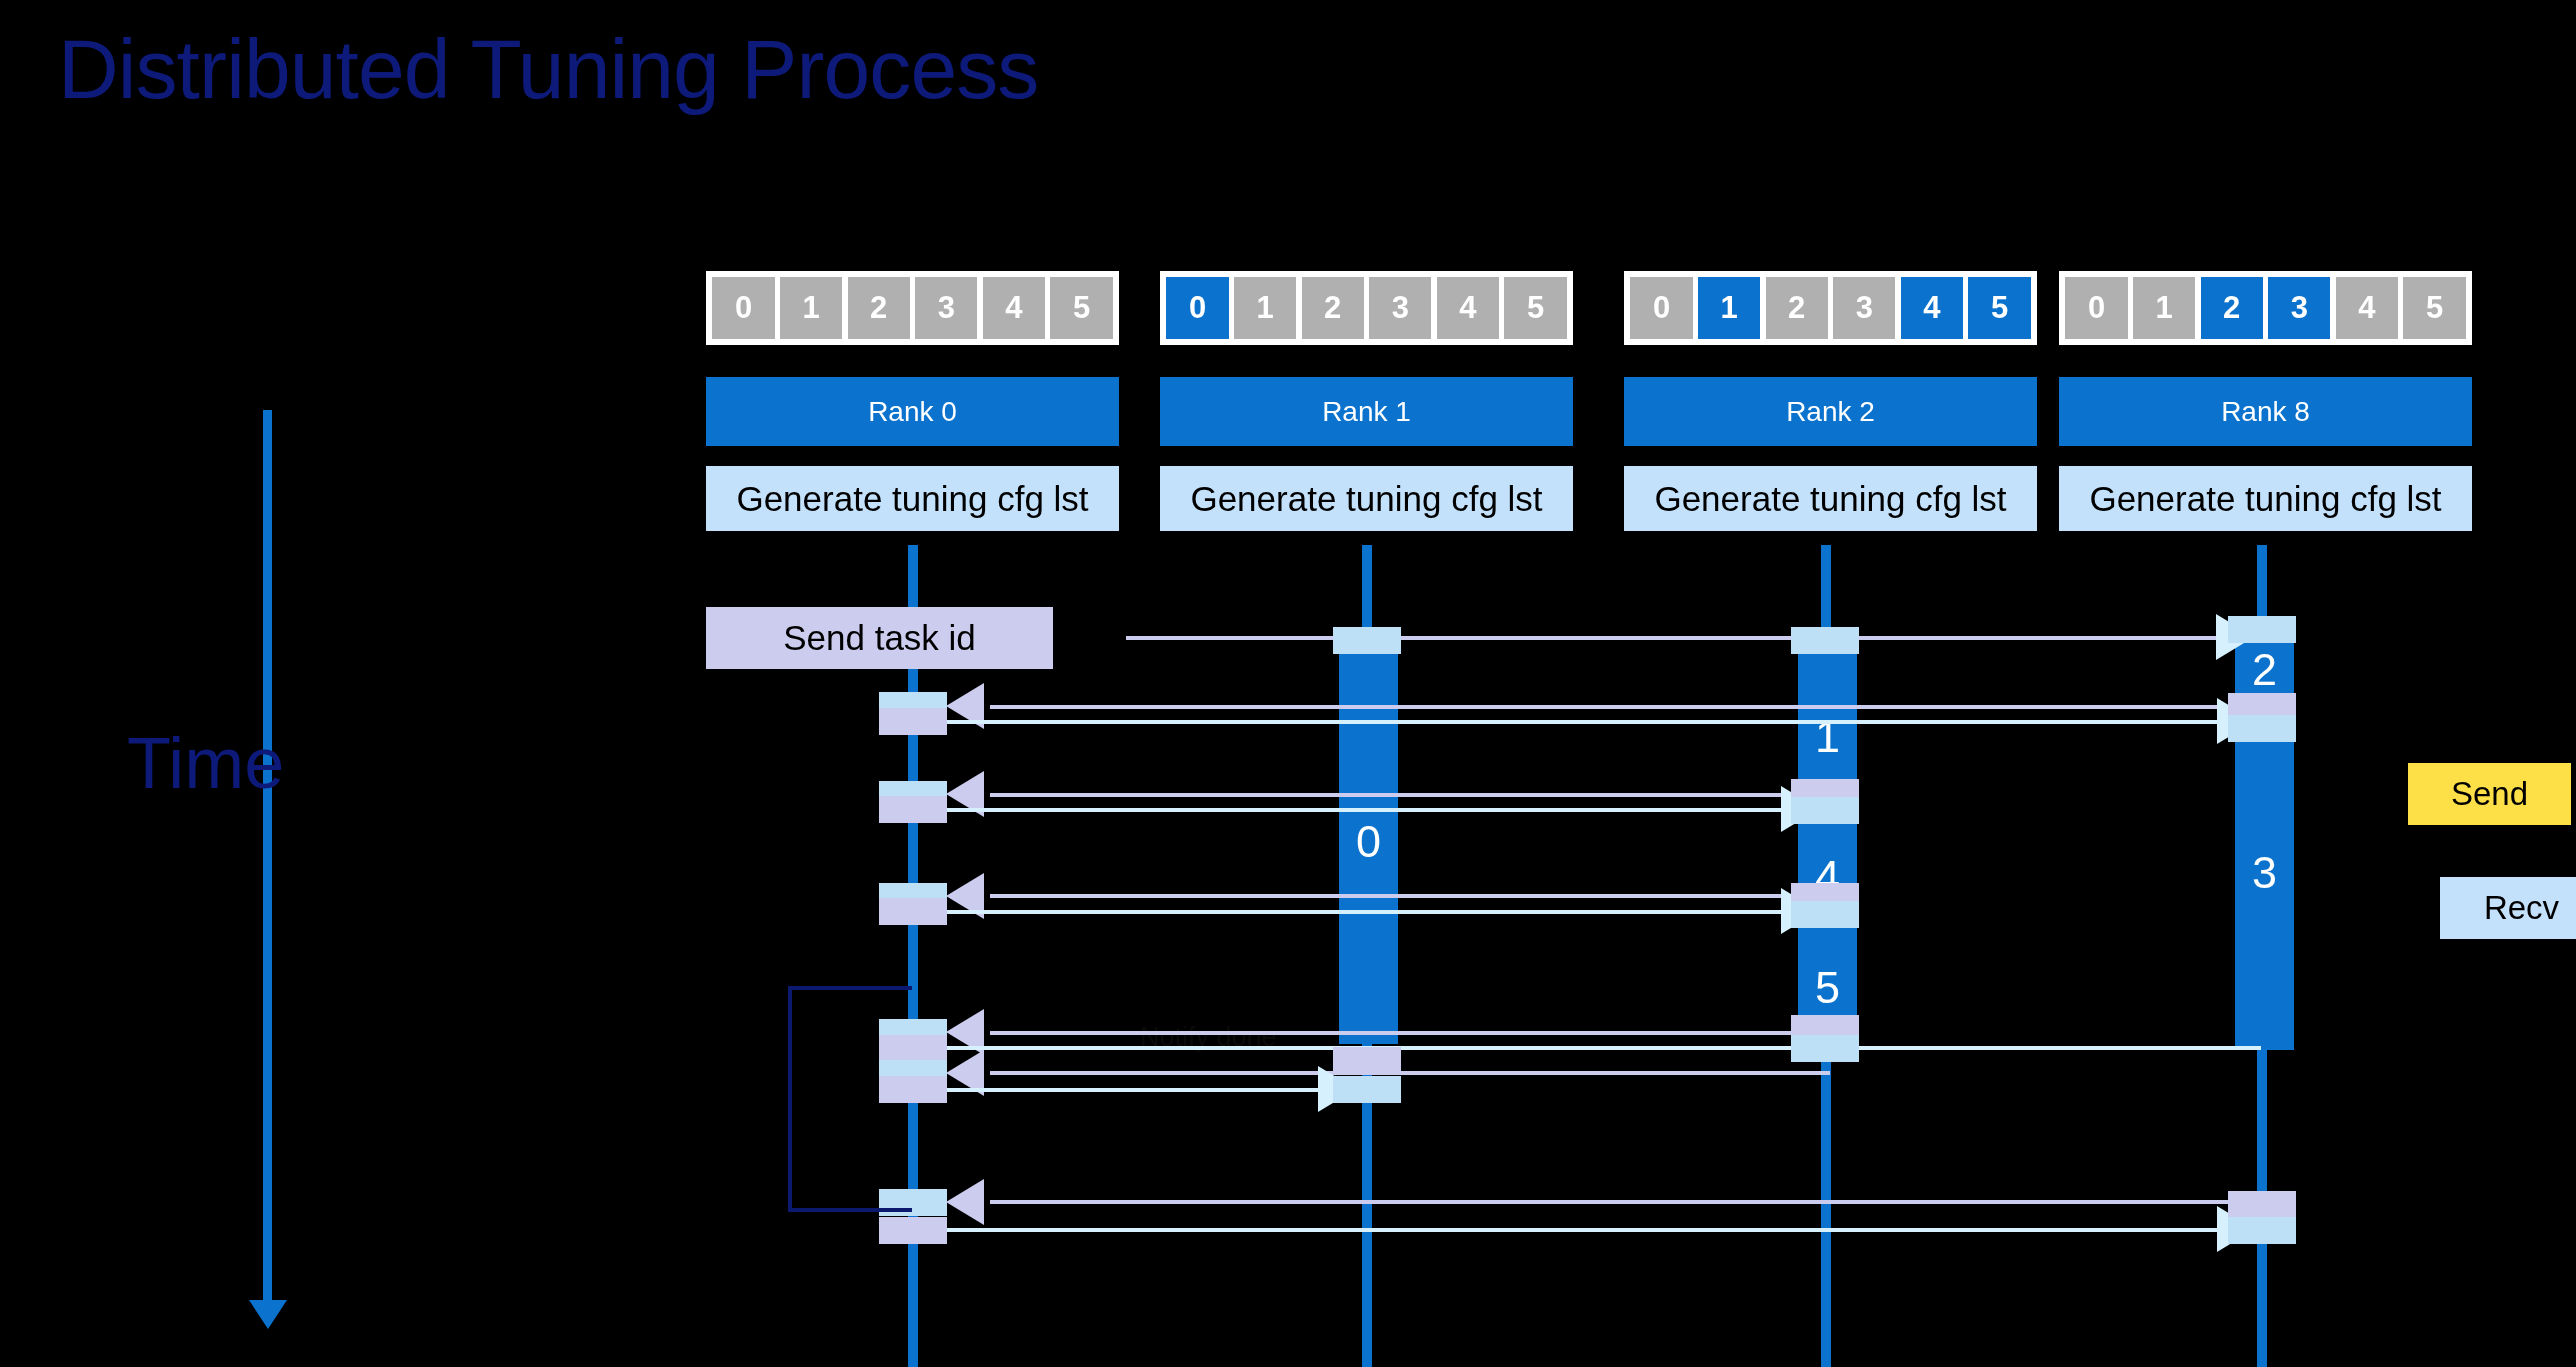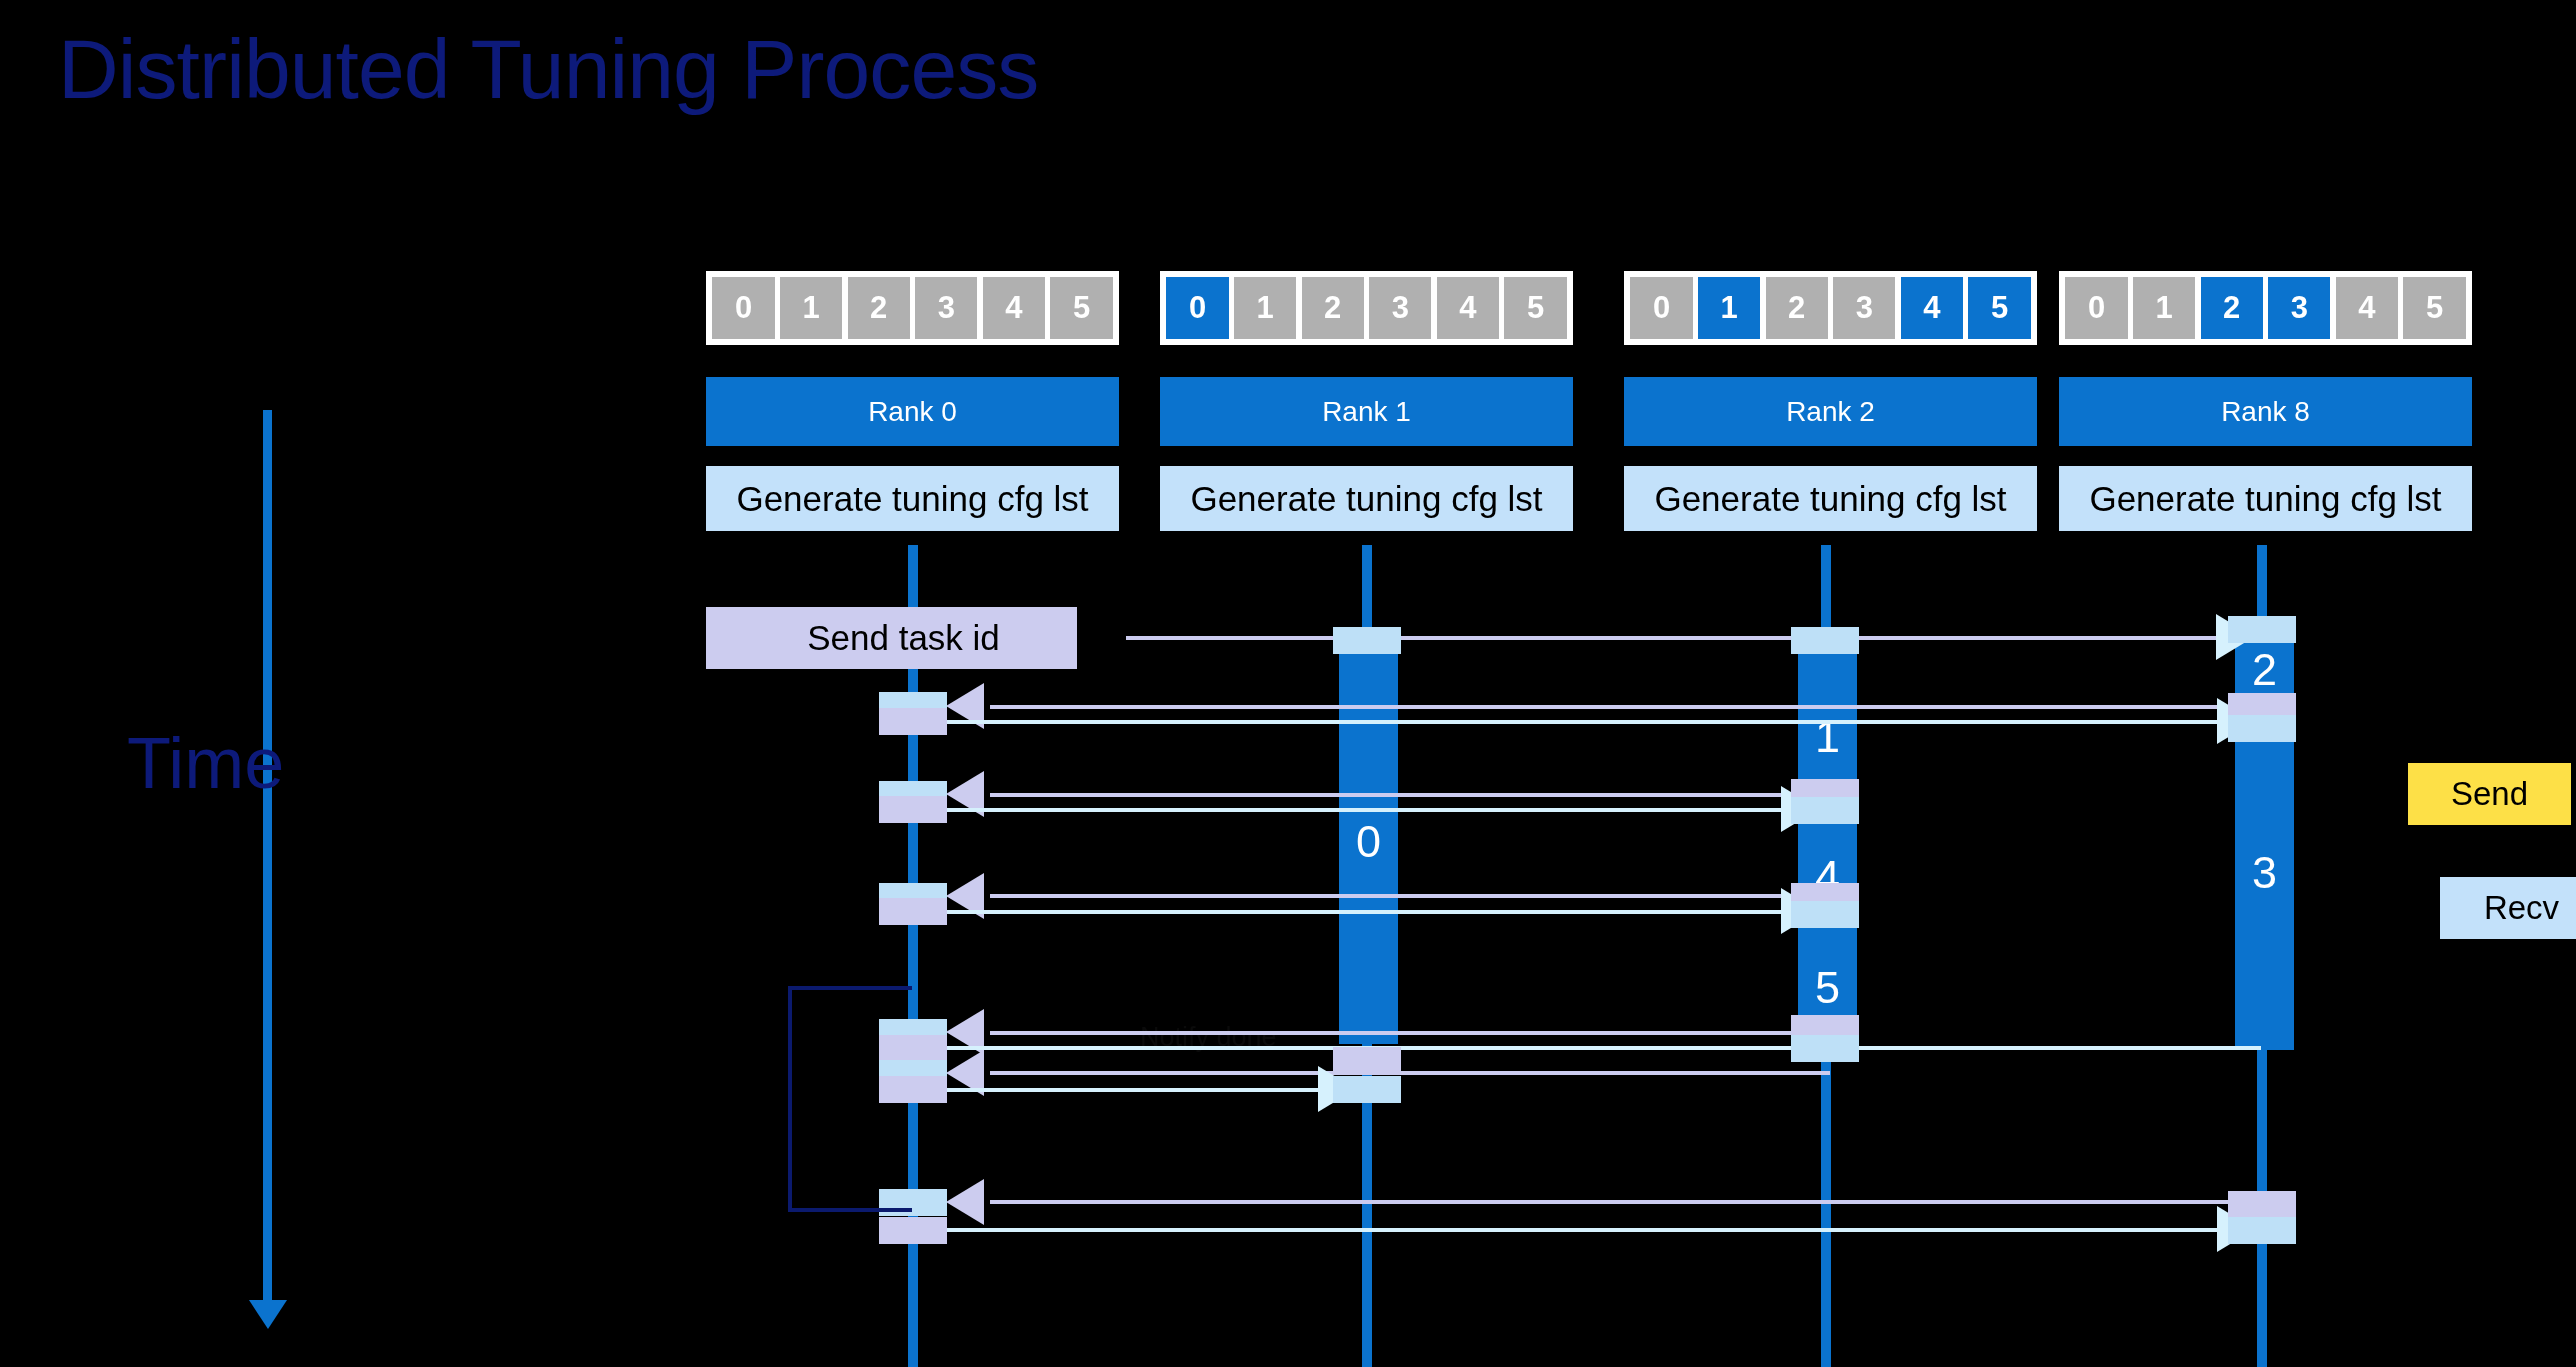--- a/index.html
+++ b/index.html
@@ -206,21 +206,21 @@
   <div class="bar recv" style="left:1791px;top:901px;width:68px;"></div>
   <div class="bar send" style="left:1791px;top:1015px;width:68px;"></div>
   <div class="bar recv" style="left:1791px;top:1035px;width:68px;"></div>
 
   <div class="bar recv" style="left:2228px;top:616px;width:68px;"></div>
   <div class="bar send" style="left:2228px;top:693px;width:68px;"></div>
   <div class="bar recv" style="left:2228px;top:715px;width:68px;"></div>
   <div class="bar send" style="left:2228px;top:1191px;width:68px;"></div>
   <div class="bar recv" style="left:2228px;top:1217px;width:68px;"></div>
 
-  <div id="sendtask" style="left:706px;top:607px;width:347px;height:62px;padding-left:24px;">Send task id</div>
+  <div id="sendtask" style="left:706px;top:607px;width:347px;height:62px;">Send task id</div>
 
   <div class="bracket" style="left:788px;top:986px;width:120px;height:218px;"></div>
 
   <div class="legend-box send" style="left:2408px;top:763px;">
     <span>Send</span>
   </div>
   <div class="legend-box recv" style="left:2408px;top:877px;">
     <span>Recv</span>
   </div>
 

